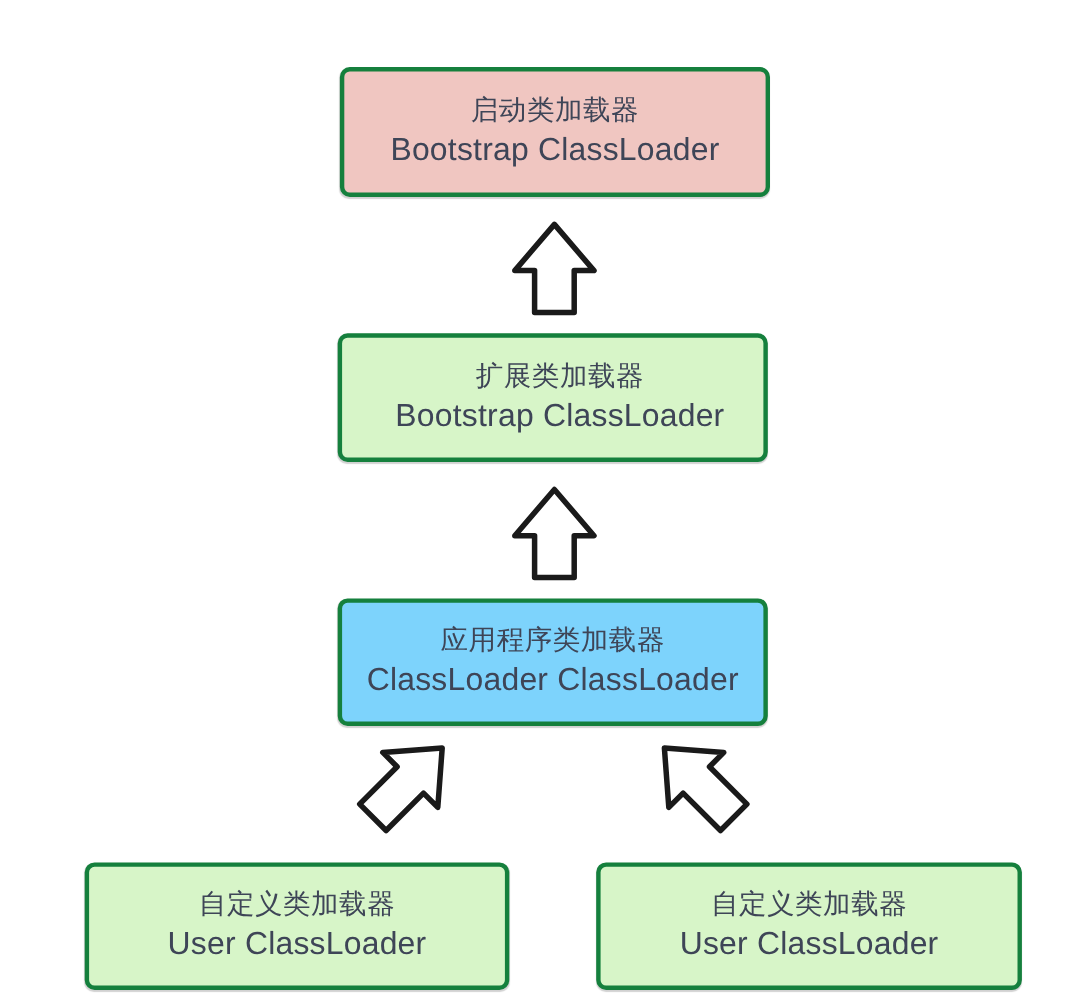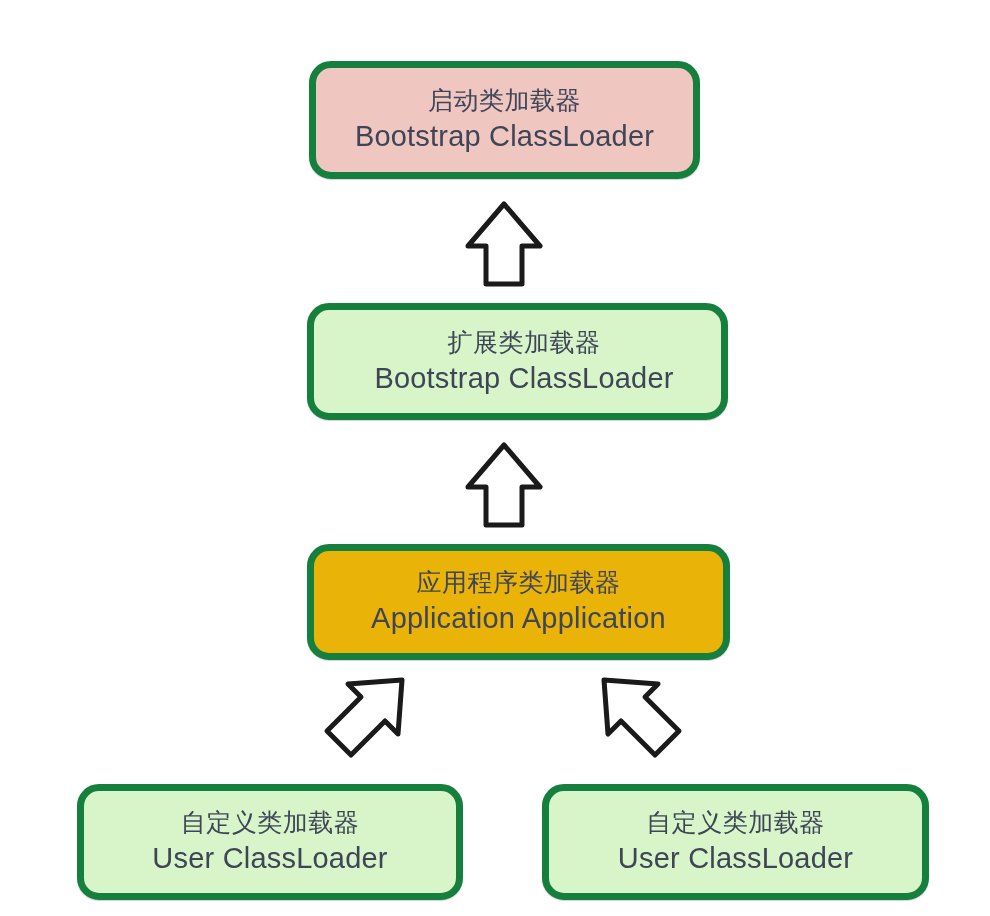--- a/index.html
+++ b/index.html
@@ -13,22 +13,22 @@
   #diagram-canvas {
     position: relative;
     width: 990px;
     height: 916px;
     background: #ffffff;
     overflow: hidden;
   }
   .node {
     position: absolute;
     box-sizing: border-box;
-    border: 7px solid #15803d;
-    border-radius: 22px;
+    border: 4px solid #15803d;
+    border-radius: 9px;
     display: flex;
     flex-direction: column;
     align-items: center;
     justify-content: center;
     text-align: center;
     line-height: 1.32;
     color: #3e4557;
     box-shadow: 0 1px 1px rgba(0,0,0,0.18);
   }
   .node .line-cn {
@@ -44,31 +44,31 @@
   .node-bootstrap {
     left: 309px;
     top: 61px;
     width: 391px;
     height: 118px;
     background: #f0c6c1;
   }
   .node-extension {
     left: 307px;
     top: 303px;
-    width: 421px;
+    width: 391px;
     height: 117px;
     background: #d7f5c8;
     padding-left: 13px;
   }
   .node-application {
     left: 307px;
     top: 544px;
-    width: 423px;
+    width: 391px;
     height: 116px;
-    background: #eab308;
+    background: #7dd3fc;
   }
   .node-user-left {
     left: 77px;
     top: 784px;
     width: 386px;
     height: 116px;
     background: #d7f5c8;
   }
   .node-user-right {
     left: 542px;
@@ -138,21 +138,21 @@
   </div>
 
   <div class="arrow arrow-up-2">
     <svg viewBox="0 0 84 92" xmlns="http://www.w3.org/2000/svg">
       <path d="M42 6 L78 48 L60 48 L60 86 L24 86 L24 48 L6 48 Z"></path>
     </svg>
   </div>
 
   <div class="node node-application">
     <div class="line-cn">应用程序类加载器</div>
-    <div class="line-en">Application Application</div>
+    <div class="line-en">ClassLoader ClassLoader</div>
   </div>
 
   <div class="arrow arrow-diag-left">
     <svg viewBox="0 0 104 104" xmlns="http://www.w3.org/2000/svg">
       <path d="M96 8 L92 62 L79 49 L45 83 L21 59 L55 25 L42 12 Z"></path>
     </svg>
   </div>
 
   <div class="arrow arrow-diag-right">
     <svg viewBox="0 0 104 104" xmlns="http://www.w3.org/2000/svg">

